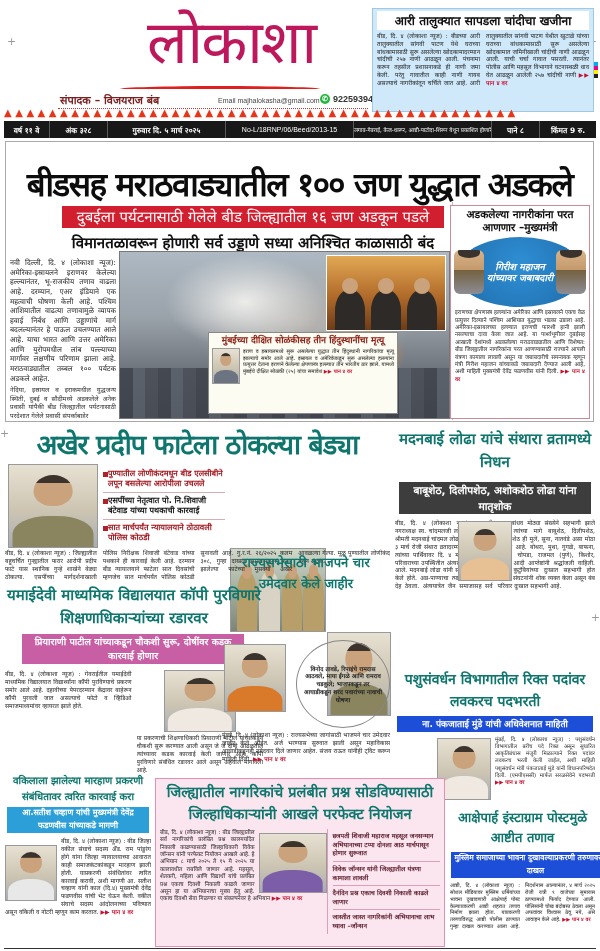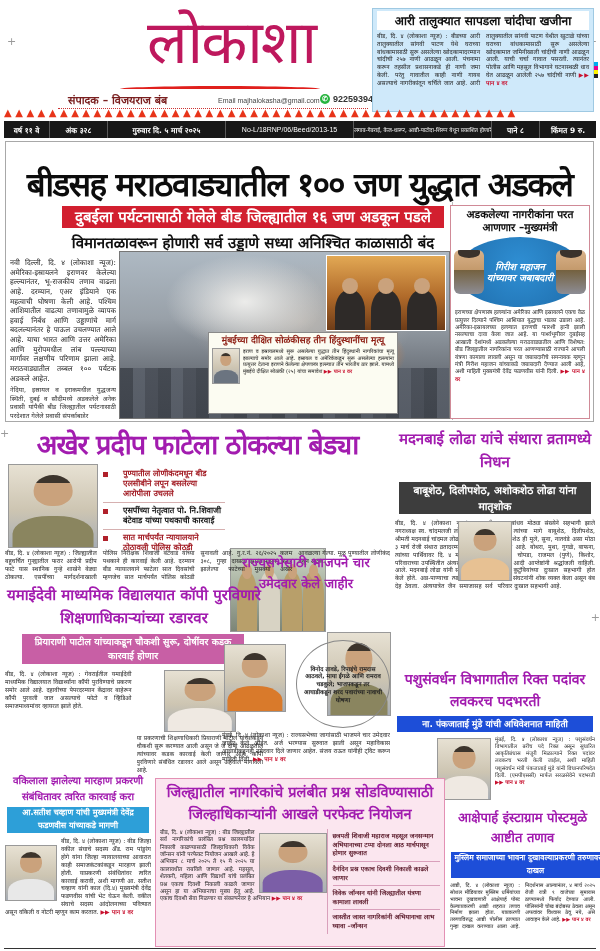--- a/index.html
+++ b/index.html
@@ -5,21 +5,21 @@
   html,body{margin:0;padding:0;background:#ffffff;}
   .page{position:relative;width:600px;height:951px;background:#fff;overflow:hidden;
         font-family:"DejaVu Sans",sans-serif;color:#1a1a1a;}
   .abs{position:absolute;}
   .cropmark{position:absolute;color:#9a9a9a;font-size:11px;line-height:1;}
   
   .logo{position:absolute;left:88px;top:2px;width:286px;text-align:center;
         font-size:60px;font-weight:400;color:#be185d;letter-spacing:-2px;line-height:1.35;}
   .logo-underline{position:absolute;left:120px;top:86px;width:200px;height:3px;
         background:#e0201d;border-radius:50%/100% 100% 0 0;}
-  .editor{position:absolute;left:68px;top:92px;font-size:11px;font-weight:800;color:#7a2020;}
+  .editor{position:absolute;left:60px;top:92px;font-size:11px;font-weight:800;color:#7a2020;}
   .dotted-rule{position:absolute;left:58px;top:108px;width:310px;border-top:1px dotted #c33;}
   .email{position:absolute;left:218px;top:97px;font-size:7px;color:#444;
          font-family:"Liberation Sans",sans-serif;}
   .phone{position:absolute;left:320px;top:94px;font-size:9px;font-weight:700;color:#333;
          display:flex;align-items:center;gap:3px;font-family:"Liberation Sans",sans-serif;}
   .wa-dot{width:10px;height:10px;border-radius:50%;background:#27b43e;color:#fff;
           font-size:7px;line-height:10px;text-align:center;display:inline-block;}
   .treasure{position:absolute;left:372px;top:8px;width:222px;height:104px;
             background:#cfe9fa;border:1px solid #9fc9e2;padding:2px 4px;box-sizing:border-box;overflow:hidden;}
   .t-head{background:#fff;text-align:center;font-size:12px;font-weight:800;color:#101010;
@@ -36,21 +36,21 @@
            font-weight:700;border-right:1px solid #5a5a5a;padding:0 3px;box-sizing:border-box;
            white-space:nowrap;overflow:hidden;}
   .cell.latin{font-family:"Liberation Sans",sans-serif;font-weight:400;}
   .cell.grow{flex:1;font-size:5.5px;font-weight:400;}
   
   .lead-box{position:absolute;left:5px;top:141px;width:589px;height:281px;
             border:1px solid #a8a8a8;box-sizing:border-box;overflow:hidden;}
   .lead-hl{margin:16px;padding:2px 2px 0;text-align:center;font-size:33px;font-weight:800;
            color:#0c0c0c;letter-spacing:-1.5px;line-height:1.5;white-space:nowrap;overflow:hidden;}
   .lead-sub-red{position:absolute;left:56px;top:64px;width:382px;height:22px;background:#d21f2f;
-           color:#fff;font-weight:700;font-size:15px;text-align:center;line-height:22px;
+           color:#fff;font-weight:400;font-size:15px;text-align:center;line-height:22px;
            overflow:hidden;white-space:nowrap;}
   .lead-sub2{position:absolute;left:50px;top:90px;width:394px;font-weight:800;font-size:15px;
            color:#101010;text-align:center;white-space:nowrap;overflow:hidden;}
   .lead-leftcol{position:absolute;left:4px;top:116px;width:106px;height:160px;font-size:7.2px;
            line-height:1.34;text-align:justify;overflow:hidden;}
   .lead-leftcol .b2{display:block;margin-top:3px;font-size:6.4px;color:#333;}
   .cont{color:#c8102e;font-weight:800;}
   .smoke{position:absolute;left:113px;top:109px;width:331px;height:168px;border:1px solid #777;
          box-sizing:border-box;overflow:hidden;
          background:
@@ -79,41 +79,41 @@
   .cm-oval-text{position:absolute;left:30px;right:30px;top:6px;bottom:4px;display:flex;
            align-items:center;justify-content:center;text-align:center;color:#fff;
            font-weight:800;font-size:9.5px;line-height:1.15;font-style:italic;}
   .cm-face{position:absolute;top:13px;width:30px;height:44px;border-radius:6px;overflow:hidden;
            background:linear-gradient(180deg,#d9b28a 0%,#c49a6c 45%,#74613f 46%,#8d8d95 100%);}
   .cm-face::before{content:"";position:absolute;left:4px;top:-2px;width:22px;height:10px;
            border-radius:0 0 50% 50%;background:#3a322c;}
   .cm-face.left{left:-2px;} .cm-face.right{right:-2px;}
   .cm-body{font-size:5.6px;line-height:1.32;text-align:justify;color:#222;margin-top:2px;}
   
-  .story-hl{margin:0;font-weight:800;color:#a21caf;text-align:center;line-height:1.5;}
+  .story-hl{margin:0;font-weight:800;color:#0f766e;text-align:center;line-height:1.5;}
   .strip{font-weight:800;color:#fff;text-align:center;box-sizing:border-box;overflow:hidden;}
   .body-txt{font-size:6px;line-height:1.32;text-align:justify;color:#1c1c1c;overflow:hidden;}
   .portrait{position:relative;overflow:hidden;border:1px solid #999;
             background:linear-gradient(180deg,#e7e1d3 0%,#cdc5b2 55%,#a7adb5 100%);}
   .portrait::before{content:"";position:absolute;left:50%;top:12%;width:44%;height:38%;
             transform:translateX(-50%);border-radius:50% 50% 46% 46%;
             background:linear-gradient(180deg,#3c342c 0 26%,#caa27c 27%);}
   .portrait::after{content:"";position:absolute;left:50%;bottom:-10%;width:92%;height:48%;
             transform:translateX(-50%);border-radius:45% 45% 0 0;background:#6b7480;}
   .khaki::after{background:#8a855f;} .saffron::after{background:#d97a2b;}
   .whiteshirt::after{background:#e8e8e8;} .purple::after{background:#7b5ea7;}
   .sari::after{background:#e7c193;} .whitesari::after{background:#efe9e2;}
   .group-photo{background:linear-gradient(180deg,#cfd8c9 0%,#a9b3a2 45%,#7c8577 100%);
             border:1px solid #999;position:relative;overflow:hidden;}
   .group-photo i{position:absolute;bottom:0;width:22%;height:72%;border-radius:40% 40% 0 0;background:#b89f6a;}
   .group-photo i::before{content:"";position:absolute;left:28%;top:-14%;width:44%;height:26%;border-radius:50%;background:#caa27c;}
   
   .pradeep-hl{position:absolute;left:5px;top:425px;width:385px;font-size:27px;letter-spacing:-1px;white-space:nowrap;overflow:hidden;}
   .bullets{position:absolute;left:103px;top:466px;width:122px;margin:0;padding:0;list-style:none;}
-  .bullets li{display:flex;gap:15px;font-size:8px;font-weight:800;line-height:1.25;
+  .bullets li{display:flex;gap:0;font-size:8px;font-weight:800;line-height:1.25;
               padding:3px 0;border-bottom:1px solid #d6b0b0;}
   .bullets li:last-child{border-bottom:none;}
   .bullets .sq{width:5px;height:5px;background:#b0202a;margin-top:3px;flex:none;}
   .bullets li.red span.t{color:#a31e26;} .bullets li.dark span.t{color:#191919;}
   .pradeep-body{position:absolute;left:5px;top:549px;width:385px;height:34px;column-count:4;column-gap:6px;}
   
   .lodha-hl{position:absolute;left:395px;top:428px;width:200px;font-size:15px;line-height:1.55;}
   .lodha-strip{position:absolute;left:399px;top:482px;width:192px;height:32px;background:#3d3d3d;
                font-size:10.5px;line-height:1.5;padding-top:1px;}
   .lodha-body{position:absolute;left:395px;top:519px;width:200px;height:146px;column-count:2;column-gap:5px;}
@@ -350,22 +350,22 @@
   <section class="collector">
     <h2 class="story-hl col-hl">जिल्ह्यातील नागरिकांचे प्रलंबीत प्रश्न सोडविण्यासाठी जिल्हाधिकाऱ्यांनी आखले परफेक्ट नियोजन</h2>
     <div class="col-flex">
       <div class="col-body body-txt">
         <div class="portrait purple collector-photo"></div>
         <span>बीड, दि. ४ (लोकाशा न्यूज) : बीड जिल्ह्यातील सर्व नागरिकांचे प्रलंबित प्रश्न कालमर्यादेत निकाली काढण्यासाठी जिल्हाधिकारी विवेक जॉन्सन यांनी परफेक्ट नियोजन आखले आहे. हे अभियान ८ मार्च २०२५ ते १५ मे २०२५ या कालावधीत राबविले जाणार आहे. महसूल, शेतकरी, महिला आणि विद्यार्थी यांचे प्रलंबित प्रश्न एकाच दिवशी निकाली काढले जाणार असून हा या अभियानाचा मुख्य हेतू आहे. एकाच दिवशी सेवा मिळणार या संकल्पनेवर हे अभियान</span>
         <span class="cont">▶▶ पान ४ वर</span>
       </div>
       <div class="col-bullets">
         <div class="cb">छत्रपती शिवाजी महाराज महसूल जनसन्मान अभियानाच्या टप्पा दोनला आठ मार्चपासून होणार सुरूवात</div>
+        <div class="cb">विवेक जॉन्सन यांनी जिल्ह्यातील यंत्रणा कामाला लावली</div>
         <div class="cb">दैनंदिन प्रश्न एकाच दिवशी निकाली काढले जाणार</div>
-        <div class="cb">विवेक जॉन्सन यांनी जिल्ह्यातील यंत्रणा कामाला लावली</div>
         <div class="cb">जास्तीत जास्त नागरिकांनी अभियानाचा लाभ घ्यावा –जॉन्सन</div>
       </div>
     </div>
   </section>
 
   <section>
     <h2 class="story-hl ig-hl">आक्षेपार्ह इंस्टाग्राम पोस्टमुळे आष्टीत तणाव</h2>
     <div class="strip ig-strip">मुस्लिम समाजाच्या भावना दुखावल्याप्रकरणी तरुणावर गुन्हा दाखल</div>
     <div class="ig-body body-txt">
       <span>आष्टी, दि. ४ (लोकाशा न्यूज) : सोशल मीडियावर मुस्लिम धर्मियांच्या भावना दुखावणारी आक्षेपार्ह पोस्ट केल्याप्रकरणी आष्टी शहरात तणाव निर्माण झाला होता. याप्रकरणी तरुणाविरुद्ध आष्टी पोलीस ठाण्यात गुन्हा दाखल करण्यात आला आहे.</span>

